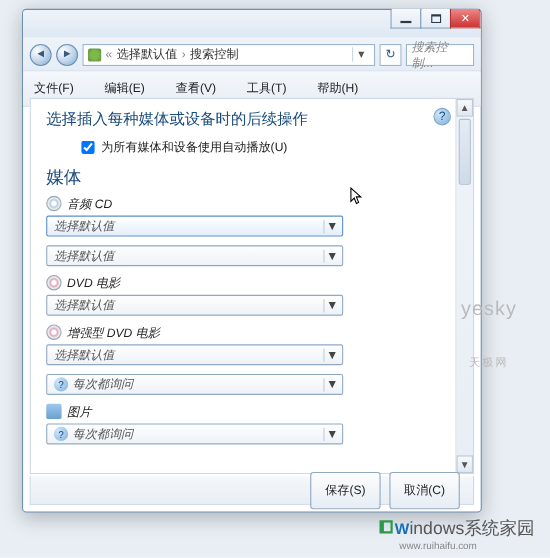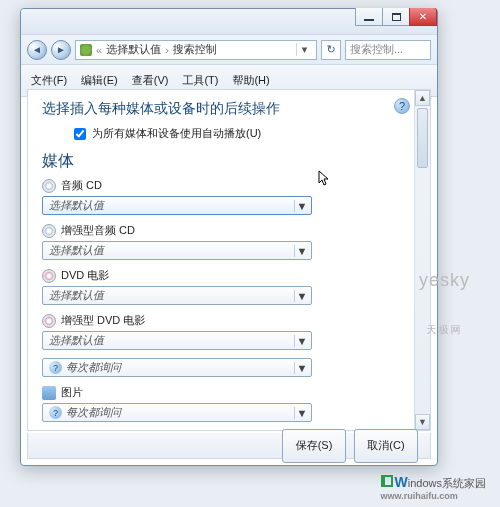--- a/index.html
+++ b/index.html
@@ -42,25 +42,25 @@
   }
   .breadcrumb {
     flex: 1; height: 20px; border: 1px solid #9db6cf;
     background: #fff; display: flex; align-items: center; font-size: 11px;
     color: #333; padding: 0 4px; gap: 4px;
   }
   .bc-icon { width:12px; height:12px; background: radial-gradient(circle,#7fb84a 40%,#5a8a3a); border-radius:2px; }
   .bc-sep { color: #888; }
   .bc-dd { width:16px; text-align:center; color:#555; border-left:1px solid #ccd8e4; }
   .refresh-btn { width:20px; height:20px; border:1px solid #9db6cf; background:#fff; display:flex; align-items:center; justify-content:center; font-size:11px; color:#2a5a8a; }
-  .searchbox { width: 86px; height:20px; border:1px solid #9db6cf; background:#fff; display:flex; align-items:center; padding:0 4px; font-size:11px; color:#888; }
+  .searchbox { width: 62px; height:20px; border:1px solid #9db6cf; background:#fff; display:flex; align-items:center; padding:0 4px; font-size:11px; color:#888; font-style:italic; }
 
   .menubar {
     height: 32px; background: linear-gradient(#f4f7fb,#e8eef5);
-    border-bottom: 1px solid #cfd9e6; display:flex; align-items:center; padding: 0 4px; gap: 2px;
+    border-bottom: 1px solid #cfd9e6; display:flex; align-items:center; padding: 0 4px; gap: 16px;
   }
   .menu-item { font-size: 11px; color: #222; padding: 2px 6px; }
 
   .content {
     position: absolute; left: 6px; right: 6px; top: 80px; bottom: 34px;
     border: 1px solid #cfd9e6; background:#fff; overflow: hidden;
   }
   .scroll-view { position:absolute; left:0; top:0; right:16px; bottom:0; padding: 10px 14px; overflow:hidden; }
   .scrollbar { position:absolute; right:0; top:0; width:16px; bottom:0;
     background: linear-gradient(#f0f4f9,#e8eef5); border-left:1px solid #d6dfe8; }
@@ -70,21 +70,21 @@
 
   .page-title { font-size: 14px; color: #1a4a7a; margin-bottom: 8px; }
   .help-icon { position:absolute; right:4px; top:8px; width:16px; height:16px; border-radius:50%; background: radial-gradient(circle at 30% 30%,#cfe6fa,#7fb0dd); color:#1a4a7a; font-size:11px; display:flex; align-items:center; justify-content:center; border:1px solid #7fa7c9; }
 
   .checkbox-row { display:flex; align-items:center; gap:6px; margin-bottom:10px; font-size:11px; color:#222;padding-left:32px; }
   .checkbox-row input { width:12px; height:12px; }
 
   .section-hdr { font-size: 16px; color:#1a4a7a; margin: 4px 0 6px; }
 
   .media-item { margin-bottom: 8px; }
-  .media-label { display:flex; align-items:center; gap:5px; font-size:11px; color:#222; margin-bottom:3px; }
+  .media-label { display:flex; align-items:flex-start; gap:5px; font-size:11px; color:#222; margin-bottom:3px;font-style:italic; }
   .media-icon { width:14px; height:14px; border-radius:50%; display:inline-flex; align-items:center; justify-content:center; }
   .ico-cd { background: radial-gradient(circle,#fff 20%,#bcd 40%,#eee 60%,#bcd 80%); border:1px solid #9ab; }
   .ico-dvd { background: radial-gradient(circle,#fff 20%,#dab 40%,#eee 60%,#cbd 80%); border:1px solid #9ab; }
   .ico-soft { background: linear-gradient(#e8b060,#c88030); border-radius:2px; }
   .ico-pic { background: linear-gradient(#9ec8f0,#6aa0d0); border-radius:2px; }
 
   .dropdown {
     margin-left: 0; width: 270px; height: 19px;
     border: 1px solid #8fa9c2; background: linear-gradient(#fdfdfd,#eef3f8);
     display:flex; align-items:center; justify-content:space-between;
@@ -106,22 +106,22 @@
     min-width:64px; height:32px; border:1px solid #8fa9c2; border-radius:3px;
     background: linear-gradient(#fdfdfd,#e6edf4); font-size:11px; color:#222;
     display:flex; align-items:center; justify-content:center; padding: 16px 8px;
   }
 
   .watermark { position:absolute; right:30px; top:270px; font-size:18px; color:#bbb; letter-spacing:1px; pointer-events:none; }
   .watermark small{ display:block; font-size:10px; text-align:center; letter-spacing:2px;margin-top:32px; }
 
   .footer-logo { position:absolute; right:14px; bottom:6px; font-size:14px; font-weight:bold; }
   .footer-logo .w { color:#1a6fb4; }
-  .footer-logo .rest { color:#555; font-weight:normal; font-size:11px; }
-  .footer-logo .sub { display:block; font-size:9px; color:#888; font-weight:bold; }
+  .footer-logo .rest { color:#555; font-weight:normal; font-size:16px; }
+  .footer-logo .sub { display:block; font-size:9px; color:#888; font-weight:normal; margin-left:18px; }
   .footer-flag { display:inline-block; width:12px; height:12px; margin-right:2px; position:relative; }
   .footer-flag::before { content:""; position:absolute; inset:0; border:2px solid #2a9a4a; border-left:4px solid #2a9a4a; }
 </style>
 </head>
 <body>
 
 <div class="window">
 
   <div class="titlebar">
     <div class="win-btn min">
@@ -175,24 +175,20 @@
               <span>音频 CD</span>
             </div>
             <div class="dropdown active">
               <span style="display: flex; align-items: center;">
                 <span>选择默认值</span>
               </span>
               <span class="dd-arrow">▼</span>
             </div>
           </div>
           <div class="media-item">
-            <div class="media-label">
-              <span class="media-icon ico-cd"></span>
-              <span>增强型音频 CD</span>
-            </div>
             <div class="dropdown">
               <span style="display: flex; align-items: center;">
                 <span>选择默认值</span>
               </span>
               <span class="dd-arrow">▼</span>
             </div>
           </div>
           <div class="media-item">
             <div class="media-label">
               <span class="media-icon ico-dvd"></span>

